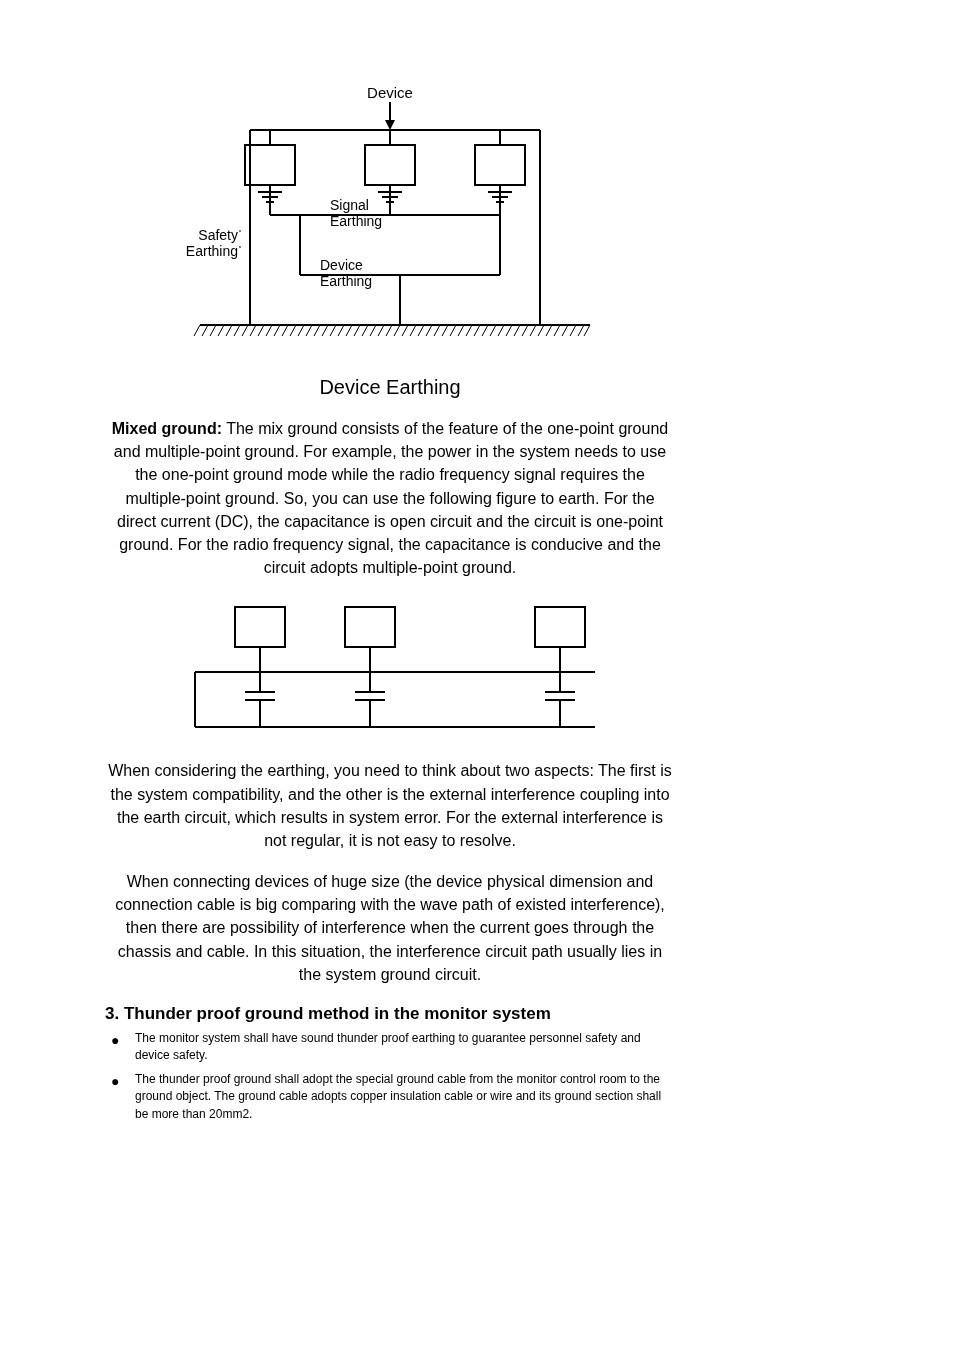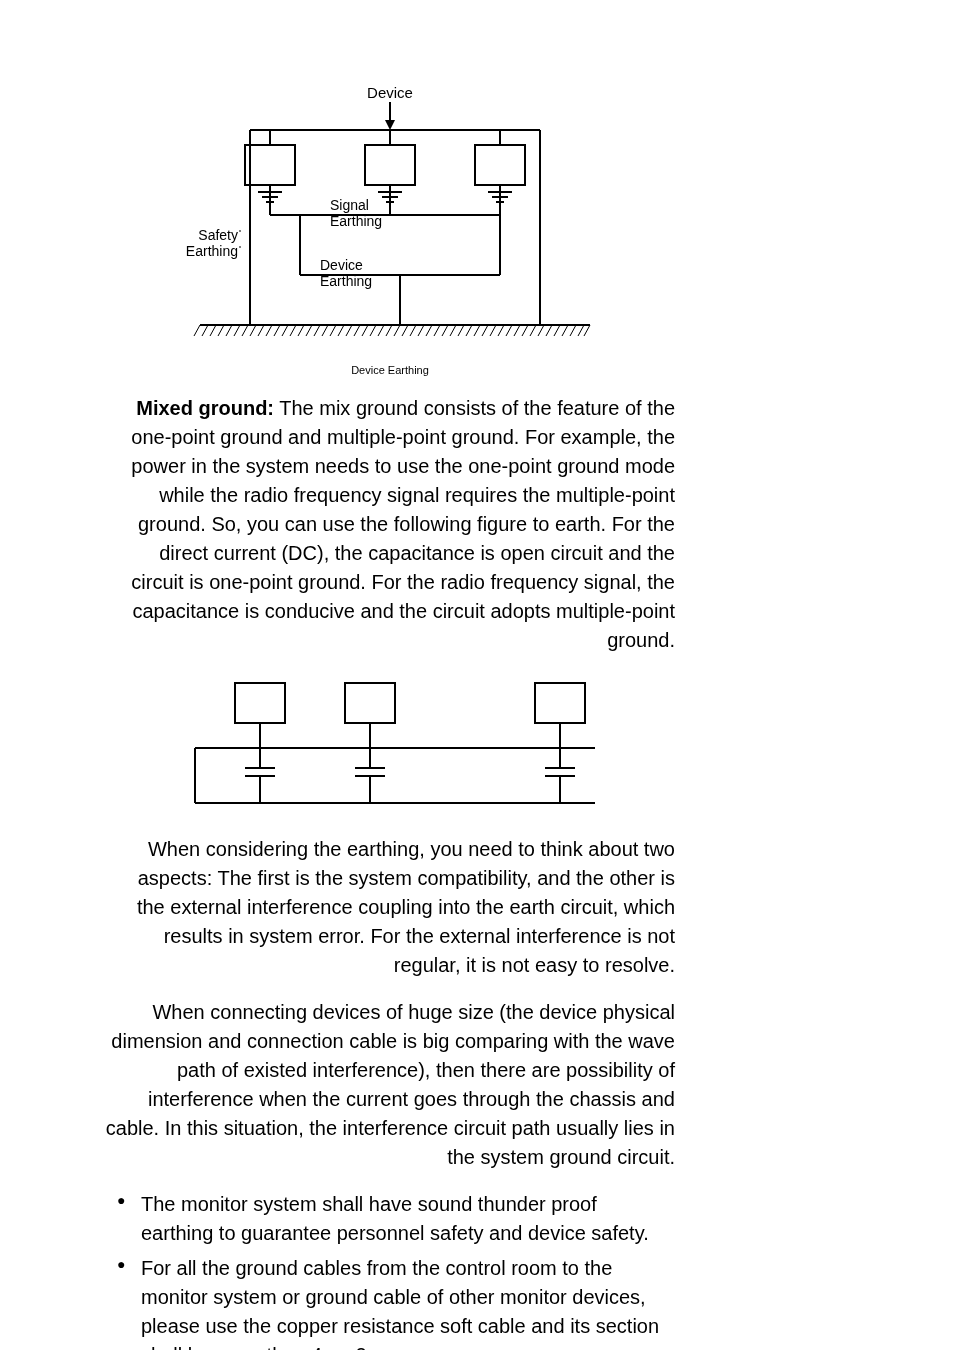--- a/index.html
+++ b/index.html
@@ -14,42 +14,42 @@
     min-height: 1350px;
     box-sizing: border-box;
     padding: 80px 109px 80px 105px;
     background: #fff;
   }
   .figure-wrap {
     text-align: center;
     margin: 0 0 18px 0;
   }
   .figure-caption {
-    font-size: 11px;
-    margin-top: 0;
+    font-size: 20px;
+    margin-top: 12px;
   }
   p.paragraph {
-    font-size: 20px;
+    font-size: 16px;
     line-height: 1.45;
     margin: 0 0 18px 0;
-    text-align: right;
+    text-align: center;
   }
   strong.lead {
     font-weight: bold;
   }
   h3.section-title {
     font-size: 17px;
     font-weight: bold;
     margin: 8px 0 6px 0;
   }
   ul.bullets {
     list-style: none;
     padding: 0;
-    margin: 8px;
-    font-size: 20px;
+    margin: 2px;
+    font-size: 12px;
     line-height: 1.45;
   }
   ul.bullets > li {
     position: relative;
     padding-left: 28px;
     margin-bottom: 6px;
   }
   ul.bullets > li::before {
     content: "●";
     position: absolute;
@@ -223,19 +223,20 @@
       <line x1="385" y1="103" x2="385" y2="130" stroke="#000" stroke-width="2"></line>
 
       <line x1="20" y1="130" x2="420" y2="130" stroke="#000" stroke-width="2"></line>
     </svg>
   </div>
 
   <p class="paragraph">When considering the earthing, you need to think about two aspects: The first is the system compatibility, and the other is the external interference coupling into the earth circuit, which results in system error. For the external interference is not regular, it is not easy to resolve.</p>
 
   <p class="paragraph">When connecting devices of huge size (the device physical dimension and connection cable is big comparing with the wave path of existed interference), then there are possibility of interference when the current goes through the chassis and cable. In this situation, the interference circuit path usually lies in the system ground circuit.</p>
 
+  <h3 class="section-title">3. Thunder proof ground method in the monitor system</h3>
 
   <ul class="bullets">
     <li>The monitor system shall have sound thunder proof earthing to guarantee personnel safety and device safety.</li>
-    <li>For all the ground cables from the control room to the monitor system or ground cable of other monitor devices, please use the copper resistance soft cable and its section shall be more than 4mm2.</li>
+    <li>The thunder proof ground shall adopt the special ground cable from the monitor control room to the ground object. The ground cable adopts copper insulation cable or wire and its ground section shall be more than 20mm2.</li>
   </ul>
 
 </div>
 
 </body></html>

